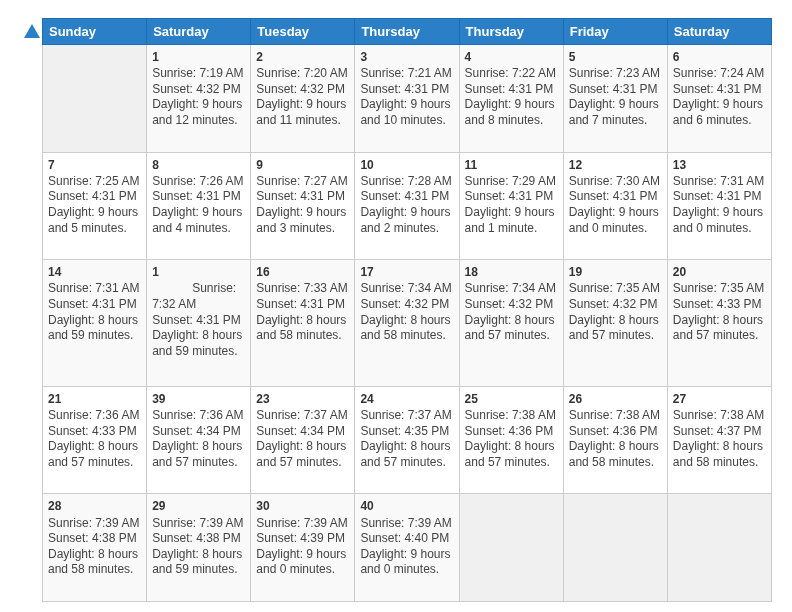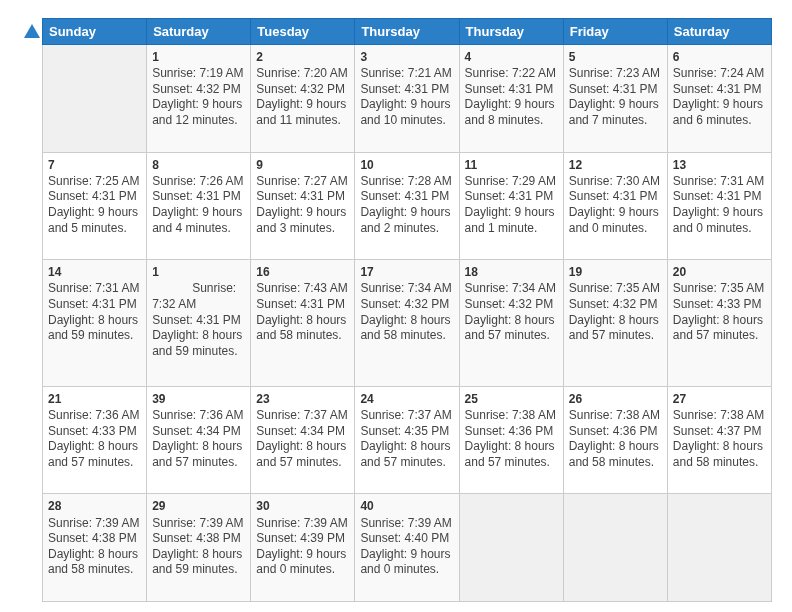--- a/index.html
+++ b/index.html
@@ -175,21 +175,21 @@
 Sunset: 4:31 PM
 Daylight: 9 hours and 0 minutes.</span></td>
         </tr>
         <tr>
           <td><span class="day-num">14</span><span class="day-info" style="white-space: pre-line;">Sunrise: 7:31 AM
 Sunset: 4:31 PM
 Daylight: 8 hours and 59 minutes.</span></td>
           <td><span class="day-num">1</span><span class="day-info" style="white-space: pre-line; margin-left: 40px;">Sunrise: 7:32 AM
 Sunset: 4:31 PM
 Daylight: 8 hours and 59 minutes.</span></td>
-          <td><span class="day-num">16</span><span class="day-info" style="white-space: pre-line;">Sunrise: 7:43 AM
+          <td><span class="day-num">16</span><span class="day-info" style="white-space: pre-line;">Sunrise: 7:33 AM
 Sunset: 4:31 PM
 Daylight: 8 hours and 58 minutes.</span></td>
           <td><span class="day-num">17</span><span class="day-info" style="white-space: pre-line;">Sunrise: 7:34 AM
 Sunset: 4:32 PM
 Daylight: 8 hours and 58 minutes.</span></td>
           <td><span class="day-num">18</span><span class="day-info" style="white-space: pre-line;">Sunrise: 7:34 AM
 Sunset: 4:32 PM
 Daylight: 8 hours and 57 minutes.</span></td>
           <td><span class="day-num">19</span><span class="day-info" style="white-space: pre-line;">Sunrise: 7:35 AM
 Sunset: 4:32 PM

